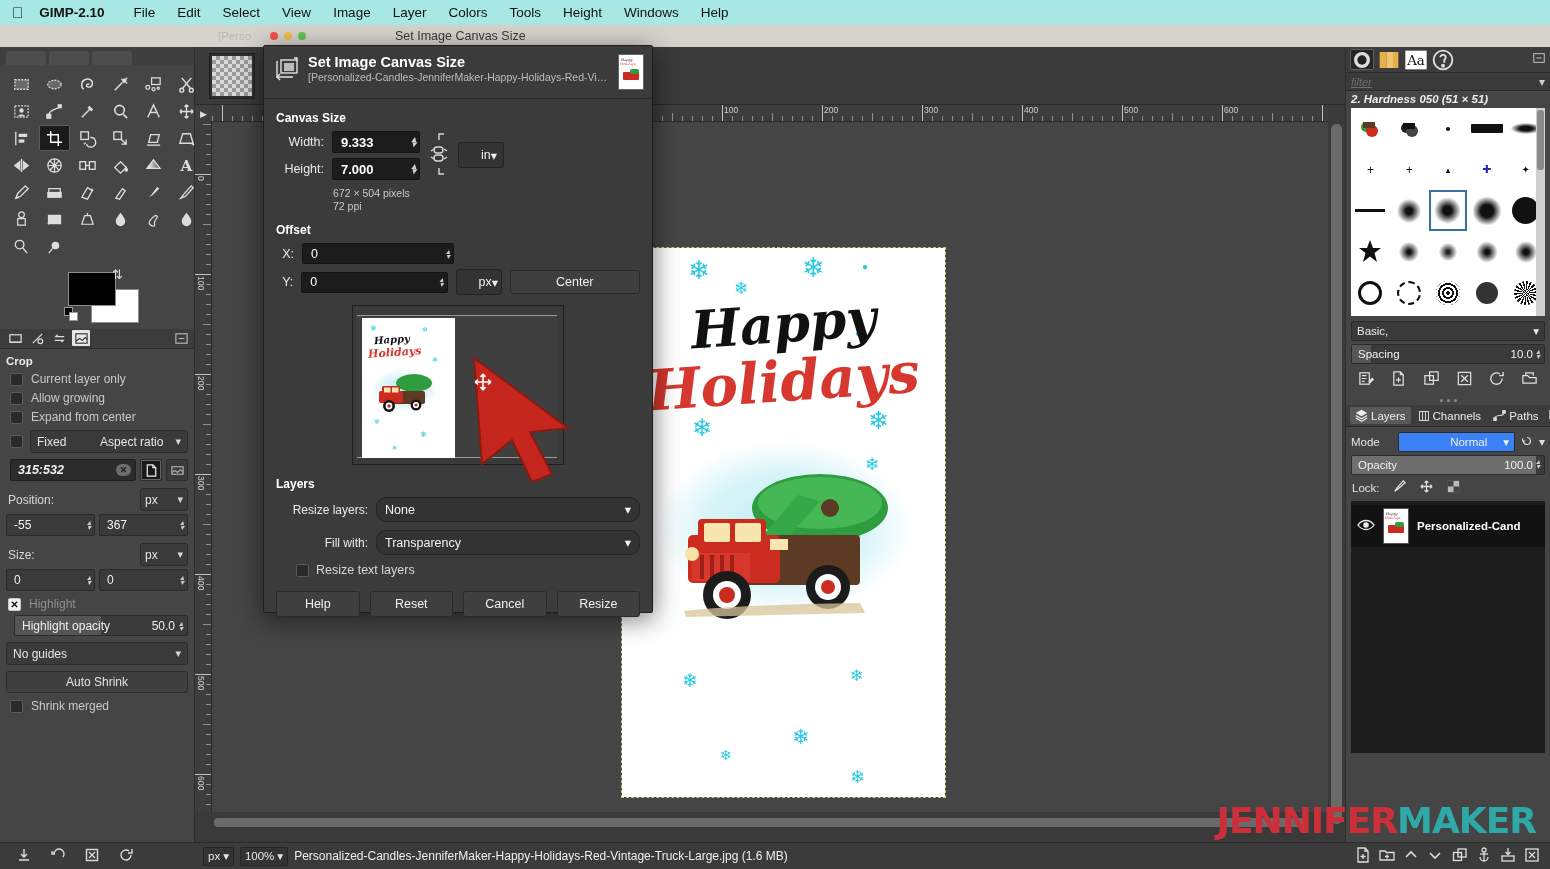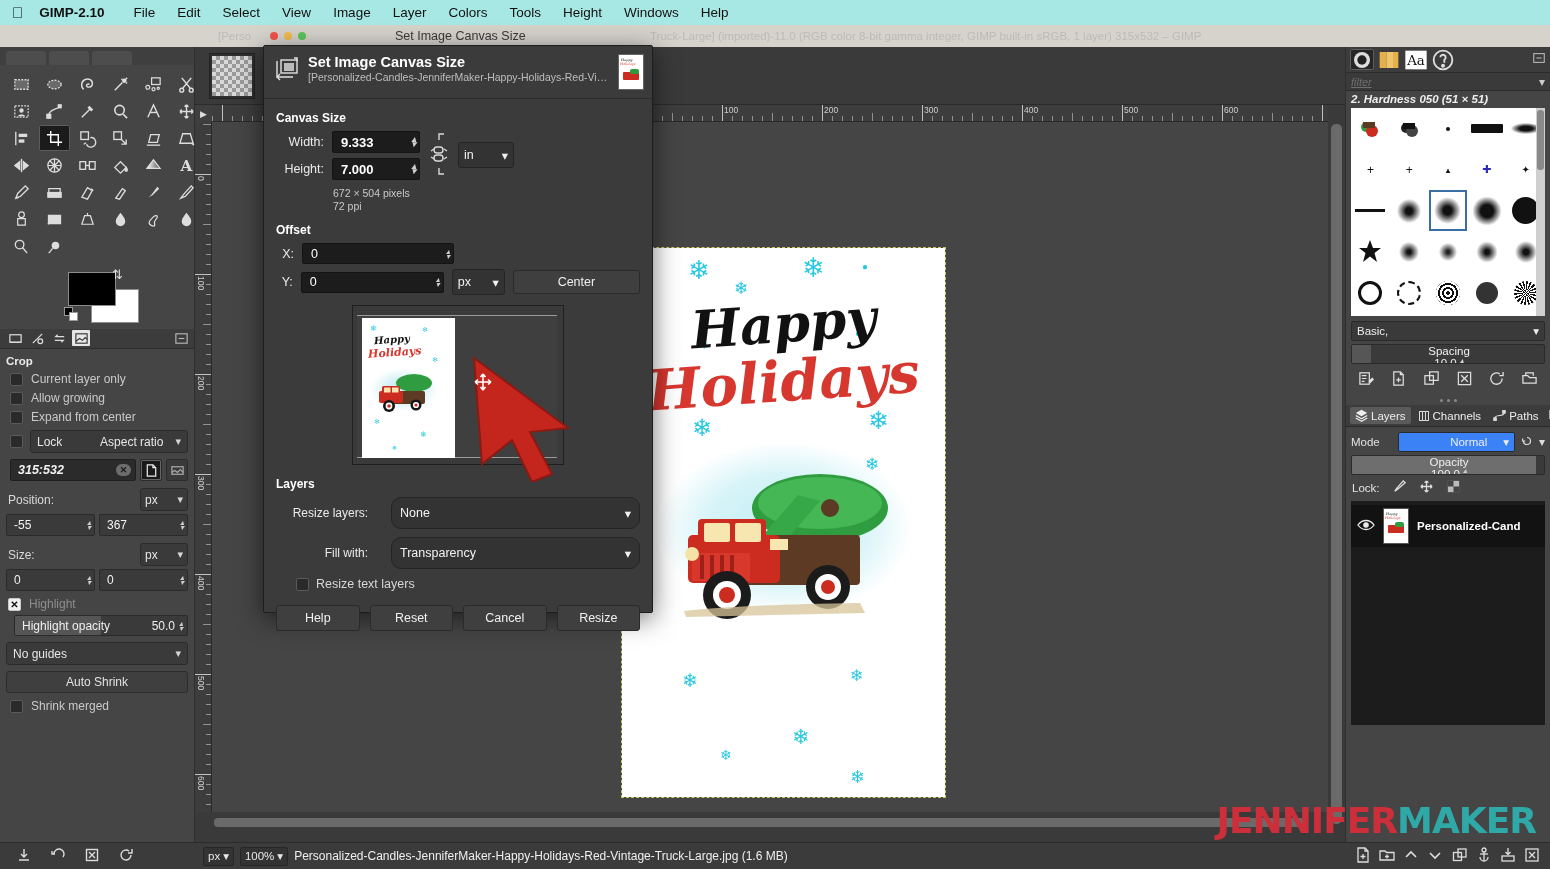--- a/index.html
+++ b/index.html
@@ -189,21 +189,21 @@
   .brushgrid{ margin:1px 5px 0 5px; background:#fff; height:208px; position:relative; overflow:hidden;
      display:grid; grid-template-columns:repeat(5,1fr); grid-auto-rows:41px;}
   .bcell{ position:relative; display:flex;align-items:center;justify-content:center;}
   .bcell.sel{ box-shadow:inset 0 0 0 2px #3a6ea5;}
   .brushscroll{ position:absolute;right:0;top:0;width:9px;height:100%;background:#cfcfcf;}
   .brushscroll i{ position:absolute;left:1px;top:2px;width:7px;height:60px;background:#8a8a8a;border-radius:3px;}
 
   .dockcombo{ height:20px;margin:5px 5px 3px 5px;background:#3a3a3a;border:1px solid #2a2a2a;border-radius:2px;
      display:flex;align-items:center;justify-content:space-between;padding:0 5px;font-size:11.5px;color:#eee;}
   .dockslider{ position:relative;height:20px;margin:3px 5px;background:#3a3a3a;border:1px solid #2a2a2a;border-radius:2px;
-     display:flex;align-items:center;justify-content:space-between;padding:0 4px 0 6px;font-size:11.5px;color:#f0f0f0;overflow:hidden;flex-direction:column;}
+     display:flex;align-items:center;justify-content:space-between;padding:0 4px 0 6px;font-size:11.5px;color:#f0f0f0;overflow:hidden;}
   .dockslider .fillbar{position:absolute;left:0;top:0;bottom:0;width:10%;background:#565656;}
   .dockslider span{position:relative;z-index:2;}
   .brushbtns{ display:flex;align-items:center;justify-content:space-around;height:26px;margin:2px 4px;}
   .brushbtns .bb{color:#e0e0e0;} .brushbtns .bb svg{width:17px;height:17px;}
   .grip{ height:10px;display:flex;align-items:center;justify-content:center;gap:4px;}
   .grip i{width:3px;height:3px;border-radius:50%;background:#8a8a8a;display:block;}
 
   .lrtabs{ height:22px;background:#3c3c3c;display:flex;align-items:center;gap:2px;padding:0 4px;
      border-bottom:1px solid #2b2b2b;}
   .lrtab{ display:flex;align-items:center;gap:3px;padding:2px 5px;border-radius:2px;font-size:11.5px;color:#ececec;}
@@ -212,21 +212,21 @@
 
   .moderow{ display:flex;align-items:center;gap:5px;margin:5px 5px 3px 5px;}
   .moderow .lab{font-size:11.5px;color:#e3e3e3;width:42px;}
   .moderow .combo2{flex:1;height:20px;background:#3b82f6;border:1px solid #2a2a2a;border-radius:2px;
      display:flex;align-items:center;justify-content:flex-end;gap:16px;padding:0 5px;font-size:11.5px;color:#eee;}
   .moderow .ic{color:#dcdcdc;} .moderow .ic svg{width:14px;height:14px;}
 
   .lockrow{ display:flex;align-items:center;gap:12px;margin:4px 5px 5px 6px;font-size:11.5px;color:#e3e3e3;}
   .lockrow .li{color:#ddd;} .lockrow .li svg{width:15px;height:15px;}
 
-  .layerlist{ margin:0 5px; background:#1c1c1c; height:224px; padding-top:4px;}
+  .layerlist{ margin:0 5px; background:#1c1c1c; height:252px; padding-top:4px;}
   .layerrow{ display:flex;align-items:center;gap:8px;height:42px;padding:0 6px;background:#121212;}
   .layerrow .eye{color:#eaeaea;} .layerrow .eye svg{width:18px;height:14px;}
   .layerthumb{ width:26px;height:36px;background:#fff;border:1px solid #555;position:relative;overflow:hidden;}
   .layername{ font-size:11.5px;font-weight:bold;color:#fff;white-space:nowrap;overflow:hidden;}
 
   .dockbottom{ position:absolute;right:0;top:842px;width:205px;height:27px;background:#3b3b3b;
      display:flex;align-items:center;justify-content:space-around;border-top:1px solid #2b2b2b;padding:0 6px;}
   .dockbottom .di{color:#dedede;} .dockbottom .di svg{width:16px;height:16px;}
 
   
@@ -247,22 +247,22 @@
   .sec-title{font-size:12px;font-weight:bold;color:#fff;margin:4px 0 6px 0;}
   .dim-row{display:flex;align-items:center;gap:8px;margin-bottom:5px;}
   .dim-lab{width:48px;text-align:right;font-size:12.5px;color:#eaeaea;}
   .dim-input{
     width:88px;height:22px;background:#1c1c1c;border:1px solid #141414;border-radius:2px;
     display:flex;align-items:center;justify-content:space-between;padding:0 3px 0 8px;
     color:#fff;font-size:13px;font-weight:bold;
   }
   .chainwrap{position:relative;width:22px;height:46px;color:#d8d8d8;}
   .unitsel{
-    width:56px;height:26px;background:#333;border:1px solid #242424;border-radius:3px;
-    display:flex;align-items:center;justify-content:space-between;padding:0 5px;color:#f0f0f0;font-size:12.5px;
+    width:28px;height:26px;background:#333;border:1px solid #242424;border-radius:3px;
+    display:flex;align-items:center;justify-content:space-between;padding:0 22px;color:#f0f0f0;font-size:12.5px;
   }
   .pxinfo{font-size:10.5px;color:#c8c8c8;margin:2px 0 0 57px;line-height:13px;}
 
   .off-row{display:flex;align-items:center;gap:8px;margin-bottom:5px;}
   .off-lab{width:18px;text-align:right;font-size:12.5px;color:#eaeaea;}
   .off-input{
     width:152px;height:21px;background:#1c1c1c;border:1px solid #141414;border-radius:2px;
     display:flex;align-items:center;justify-content:space-between;padding:0 3px 0 8px;color:#fff;font-size:12.5px;
   }
   .centerbtn{
@@ -275,22 +275,22 @@
     background:#3a3a3a;border:1px solid #1f1f1f;overflow:hidden;
   }
   .pv-canvas{position:absolute;left:4px;top:9px;width:200px;height:143px;background:#3f3f3f;
      border-top:1px solid #9a9a9a;border-bottom:1px solid #9a9a9a;}
   .pv-layer{position:absolute;left:5px;top:2px;width:93px;height:140px;background:#fff;}
 
   .layers-sec{padding:0 12px;margin-top:12px;}
   .lrow{display:flex;align-items:center;gap:8px;margin-bottom:8px;}
   .lrow .ll{width:92px;text-align:right;font-size:12px;color:#eaeaea;}
   .lsel{
-    flex:1;height:32px;background:#333;border:1px solid #242424;border-radius:10px;
-    display:flex;align-items:center;justify-content:space-between;padding:0 8px;color:#f2f2f2;font-size:12.5px;margin-left:15px;
+    flex:1;height:25px;background:#333;border:1px solid #242424;border-radius:10px;
+    display:flex;align-items:center;justify-content:space-between;padding:0 8px;color:#f2f2f2;font-size:12.5px;
   }
   .dlg-chk{display:flex;align-items:center;gap:7px;margin:2px 0 0 20px;}
   .dlg-chk .bx{width:13px;height:13px;background:#2a2a2a;border:1px solid #5a5a5a;border-radius:2px;}
   .dlg-chk .tx{font-size:12.5px;color:#d6d6d6;}
   .dlg-buttons{display:flex;gap:10px;justify-content:space-between;padding:14px 12px 0 12px;}
   .dbtn{
     flex:1;height:26px;background:#3f3f3f;border:1px solid #2a2a2a;border-radius:3px;
     display:flex;align-items:center;justify-content:center;font-size:12.5px;color:#f0f0f0;
   }
 
@@ -334,21 +334,20 @@
   </div>
 
   <div class="titlebar">
     <span class="tb-left">[Perso</span>
     <span class="tb-dots" style="left:270px">
       <i style="background:#f2544a"></i>
       <i style="background:#f3bd4e"></i>
       <i style="background:#5ec45a"></i>
     </span>
     <span style="position:absolute;left:395px;color:#3a3a3a;font-size:12.5px">Set Image Canvas Size</span>
-    <span class="tb-right">Truck-Large] (imported)-11.0 (RGB color 8-bit gamma integer, GIMP built-in sRGB, 1 layer) 315x532 – GIMP</span>
   </div>
 
   <div class="toolbox">
     <div class="tb-tabrow">
       <span class="tabchip"></span>
       <span class="tabchip"></span>
       <span class="tabchip"></span>
     </div>
 
     <div class="toolgrid">
@@ -650,21 +649,21 @@
         <span class="chk-lbl">Allow growing</span>
       </div>
       <div class="chk-row">
         <span class="chk"></span>
         <span class="chk-lbl">Expand from center</span>
       </div>
 
       <div class="fixedrow">
         <span class="chk"></span>
         <span class="combo">
-          <span class="cv">Lock</span>
+          <span class="cv">Fixed</span>
           <span style="display:flex;align-items:center;gap:6px">
             <span class="cv">Aspect ratio</span>
             <span class="chev">▾</span>
           </span>
         </span>
       </div>
 
       <div class="ratiorow">
         <span class="ratio-input">
           <span>315:532</span>

